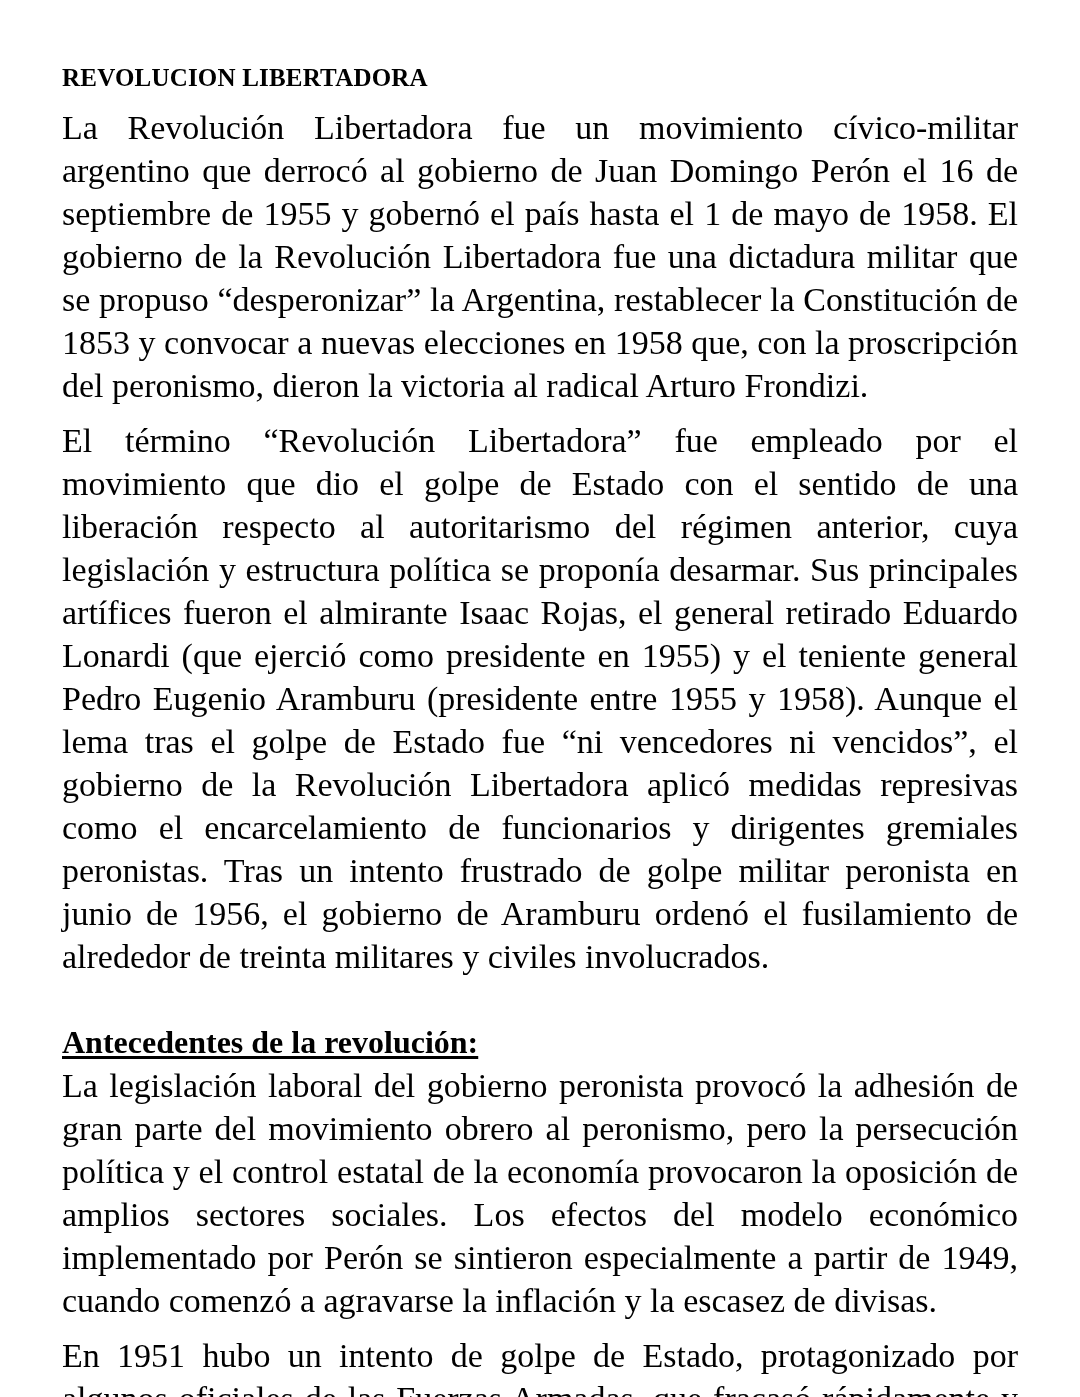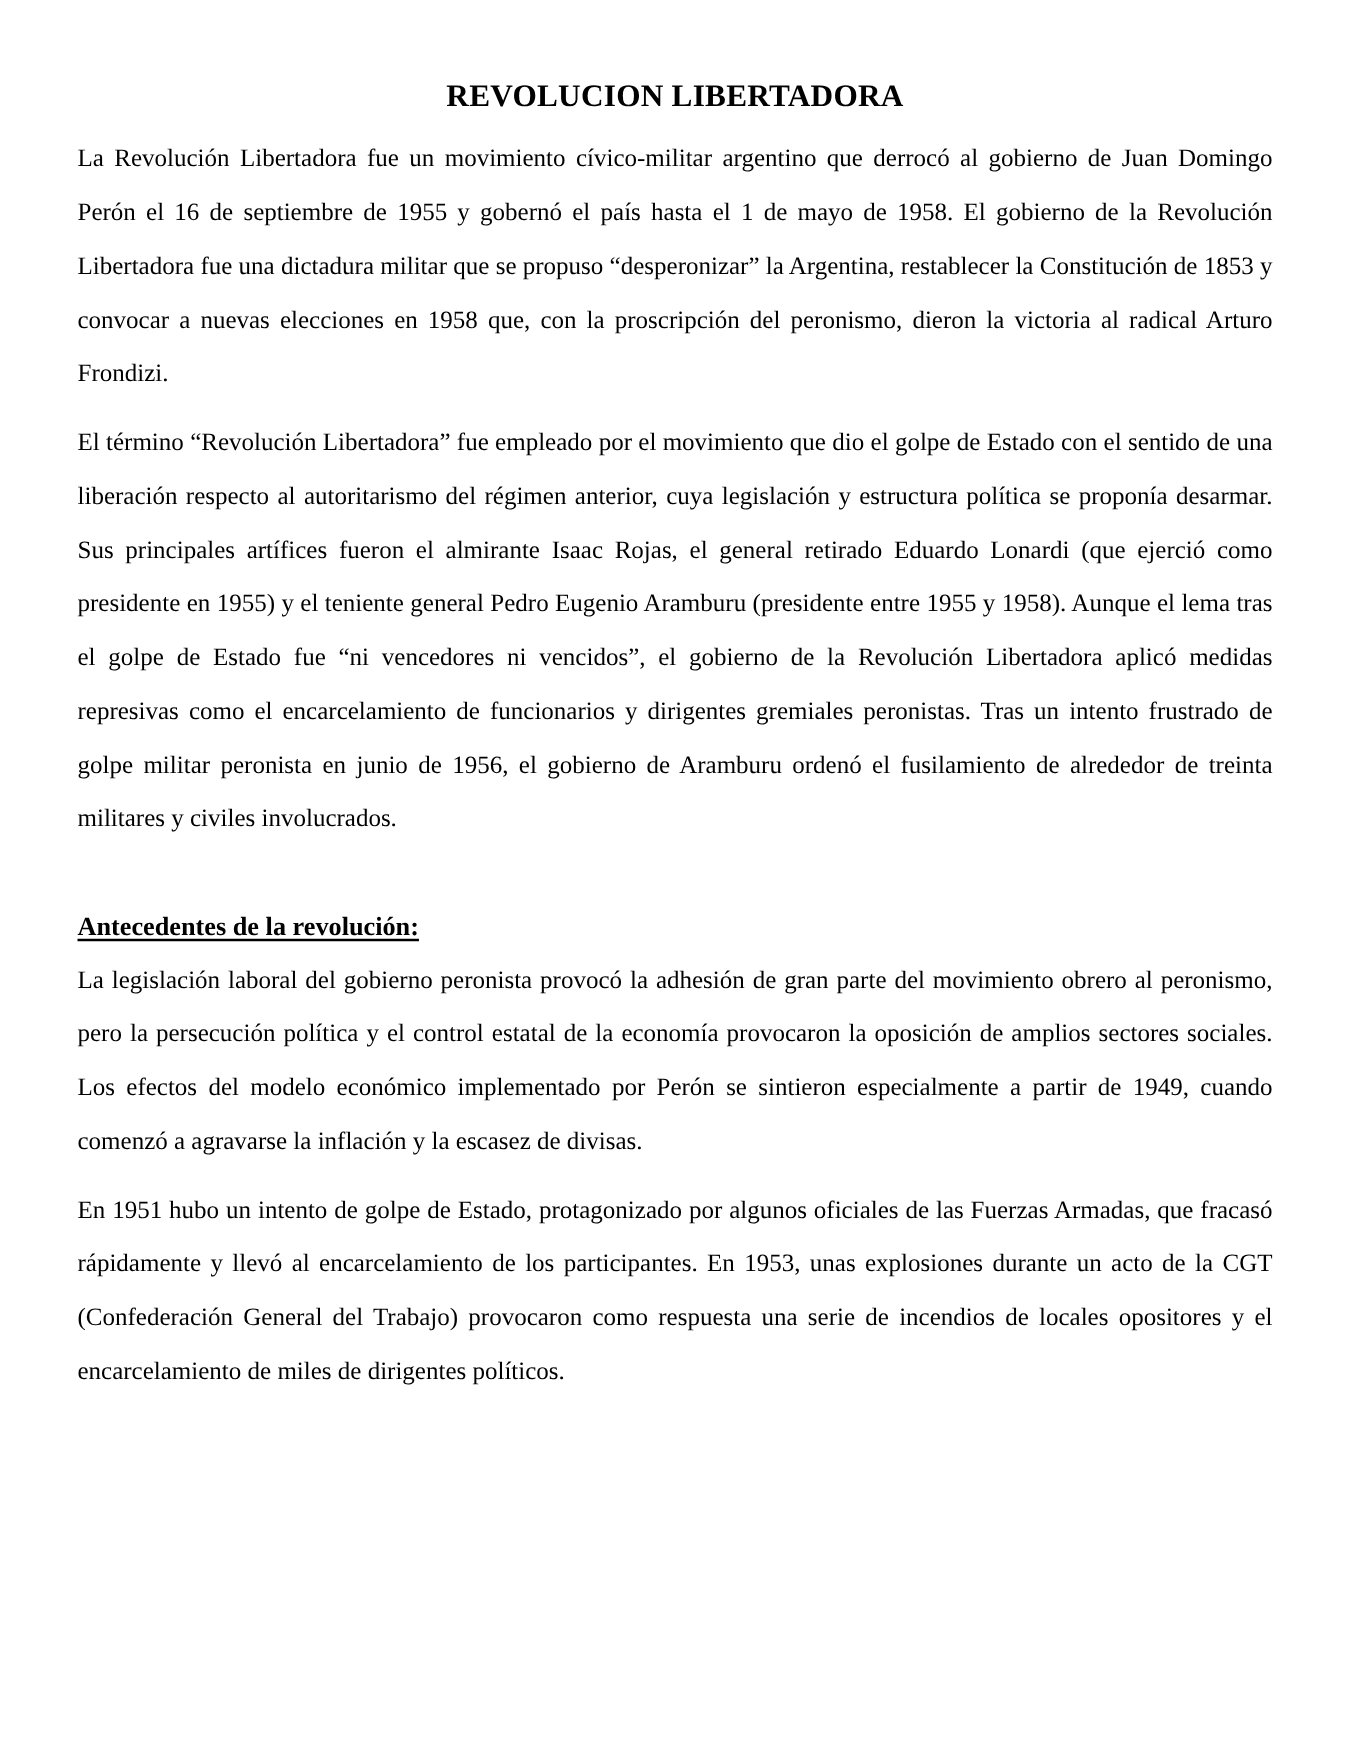--- a/index.html
+++ b/index.html
@@ -12,35 +12,35 @@
     min-height: 1397px;
     background: #ffffff;
     box-sizing: border-box;
     padding: 58px 62px 0 62px;
     font-family: "Liberation Serif", "DejaVu Serif", serif;
     color: #000000;
   }
   .doc-title {
     font-size: 25px;
     font-weight: bold;
-    text-align: center;
+    text-align: left;
     line-height: 40px;
     margin: 0 0 8px 0;
     letter-spacing: 0.2px;
   }
   .body-para {
-    font-size: 20px;
+    font-size: 34px;
     line-height: 43px;
     text-align: justify;
     text-justify: inter-word;
     margin: 0;
     hyphens: none;
   }
   .section-heading {
-    font-size: 21px;
+    font-size: 32px;
     line-height: 43px;
     font-weight: bold;
     text-align: left;
     margin: 0;
   }
   .section-heading span.u {
     text-decoration: underline;
     text-underline-offset: 3px;
   }
   .spacer-line {

